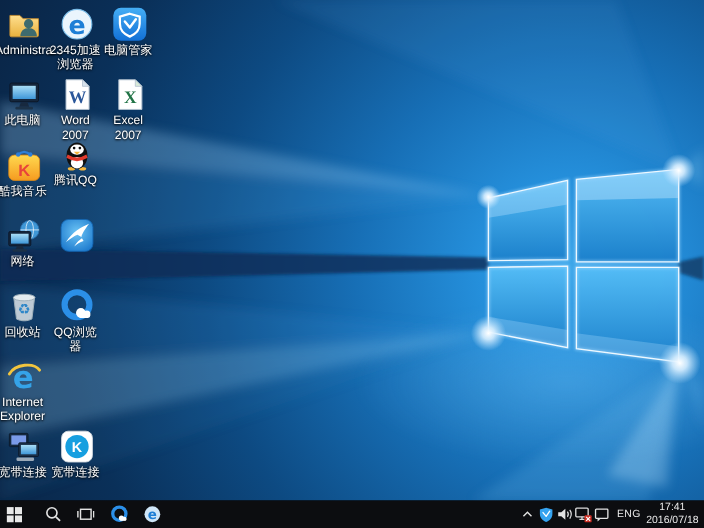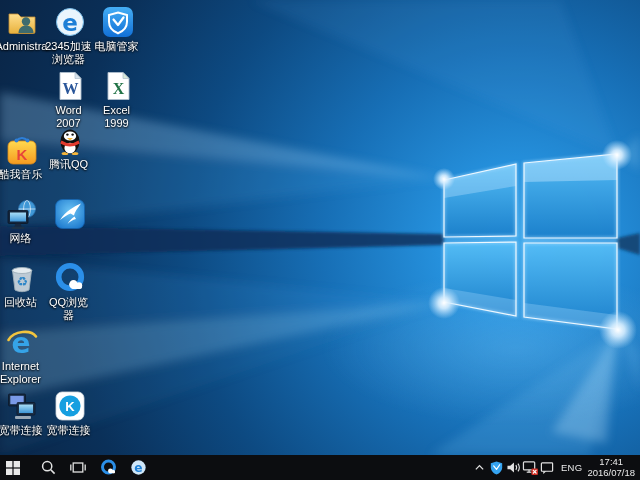--- a/index.html
+++ b/index.html
@@ -166,41 +166,52 @@
       <div class="ig">
         <svg width="32" height="32" viewBox="0 0 32 32">
           <rect x="1" y="1" width="30" height="30" rx="7" fill="url(#gPmg)"></rect>
           <path d="M16 6.5 l9 2.6 v6.6 c0 5.6-4 9.6-9 11.6 c-5-2-9-6-9-11.6 v-6.6 Z" fill="none" stroke="#fff" stroke-width="2"></path>
           <path d="M11.5 13.5 l4.5 5.5 l5.5-7.5" fill="none" stroke="#fff" stroke-width="2.2" stroke-linecap="round" stroke-linejoin="round"></path>
         </svg>
       </div>
       <div class="ilabel">电脑管家</div>
     </div>
 
+    <div class="dicon" style="left:0px;top:70px">
+      <div class="ig">
+        <svg width="32" height="32" viewBox="0 0 32 32">
+          <rect x="3" y="5.5" width="26" height="17" rx="1.5" fill="#14263c" stroke="#0b1626" stroke-width=".8"></rect>
+          <rect x="5.5" y="8" width="21" height="12" fill="url(#gScr)"></rect>
+          <path d="M13 23 h6 l1.5 4 h-9 Z" fill="#17293f"></path>
+          <rect x="8" y="27" width="16" height="2.6" rx="1.2" fill="#1c3248"></rect>
+        </svg>
+      </div>
+      <div class="ilabel">此电脑</div>
+    </div>
 
     <div class="dicon" style="left:48px;top:70px">
       <div class="ig">
         <svg width="32" height="32" viewBox="0 0 32 32">
           <path d="M6 2.5 h15 l6 6 v21 h-21 Z" fill="#fff" stroke="#aebdcc" stroke-width=".9"></path>
           <path d="M21 2.5 l6 6 h-6 Z" fill="#d7e2ec" stroke="#aebdcc" stroke-width=".7"></path>
           <text x="16.5" y="24" text-anchor="middle" font-size="16" font-weight="bold" fill="#2b579a" font-family="Liberation Serif,serif">W</text>
         </svg>
       </div>
       <div class="ilabel">Word 2007</div>
     </div>
 
     <div class="dicon" style="left:96px;top:70px">
       <div class="ig">
         <svg width="32" height="32" viewBox="0 0 32 32">
           <path d="M6 2.5 h15 l6 6 v21 h-21 Z" fill="#fff" stroke="#aebdcc" stroke-width=".9"></path>
           <path d="M21 2.5 l6 6 h-6 Z" fill="#d9ead9" stroke="#aebdcc" stroke-width=".7"></path>
           <text x="16.5" y="24" text-anchor="middle" font-size="16" font-weight="bold" fill="#217346" font-family="Liberation Serif,serif">X</text>
         </svg>
       </div>
-      <div class="ilabel">Excel 1999</div>
+      <div class="ilabel">Excel 2007</div>
     </div>
 
     <div class="dicon" style="left:0px;top:134px">
       <div class="ig">
         <svg width="32" height="32" viewBox="0 0 32 32">
           <rect x="2" y="7" width="28" height="23" rx="5" fill="url(#gKw)" stroke="#d98a1a" stroke-width=".8"></rect>
           <path d="M10 7 q6-6 12 0" fill="none" stroke="#2e7fd8" stroke-width="2"></path>
           <circle cx="10.5" cy="6.5" r="2" fill="#2e7fd8"></circle>
             <circle cx="21.5" cy="6.5" r="2" fill="#2e7fd8"></circle>
           <text x="16" y="26" text-anchor="middle" font-size="15" font-weight="bold" fill="#e8443a" font-family="Liberation Sans,sans-serif">K</text>

